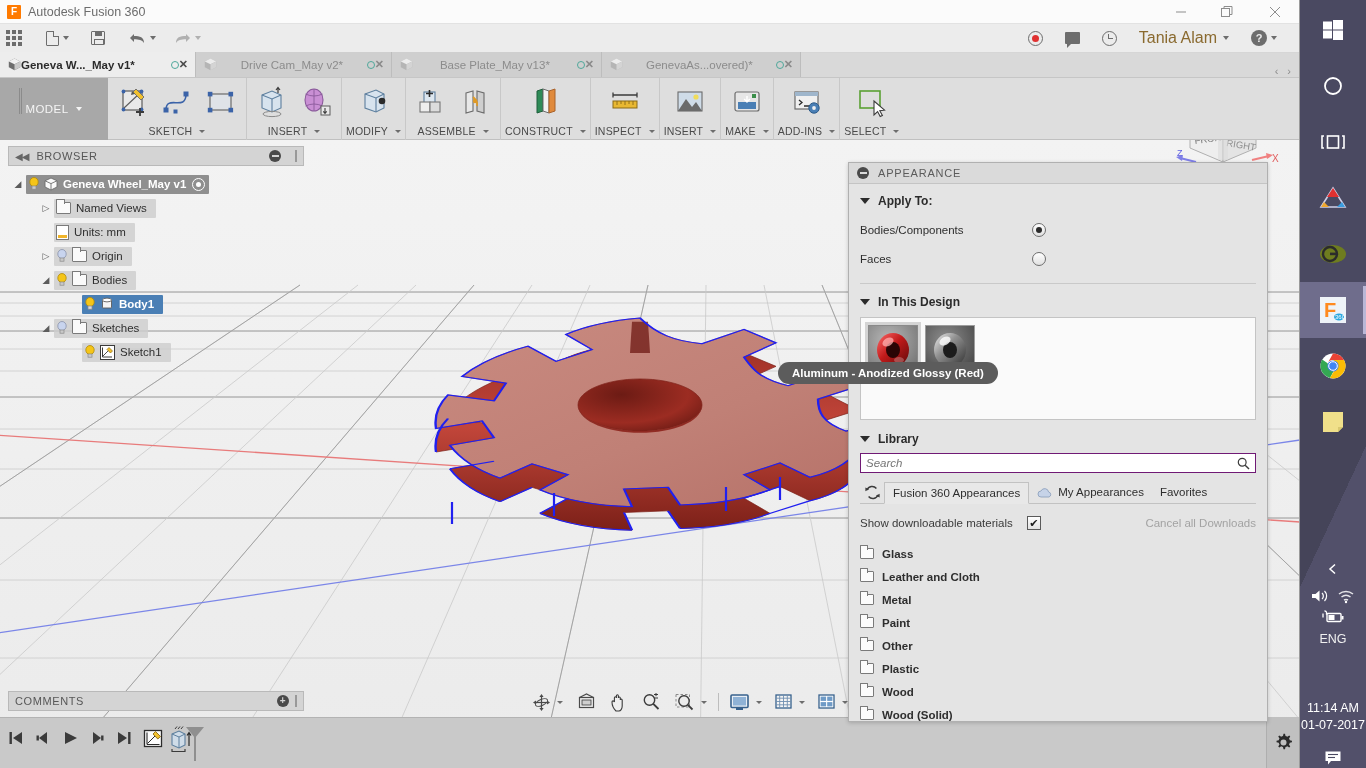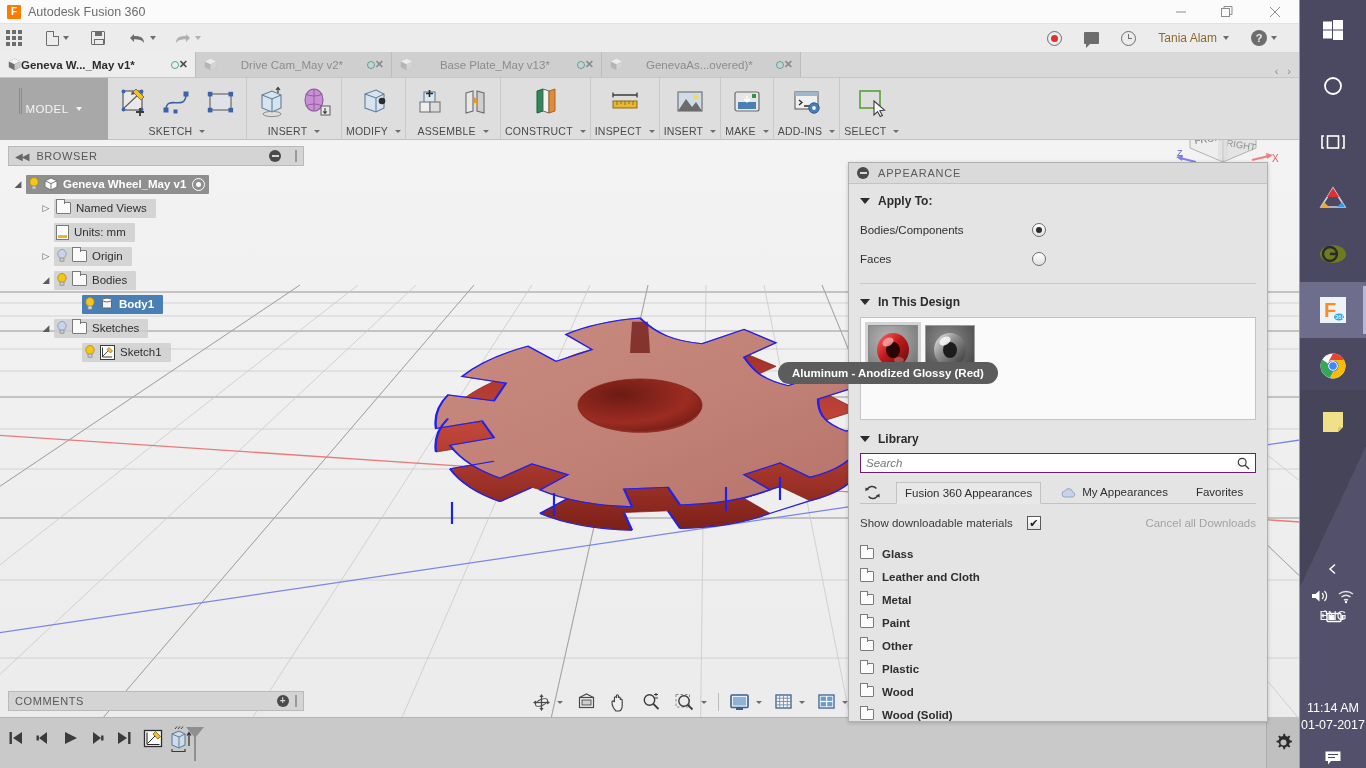--- a/index.html
+++ b/index.html
@@ -46,21 +46,21 @@
   .ic-save:after{content:"";position:absolute;left:2px;bottom:0px;width:8px;height:4px;border:1.3px solid #6d6d6d;border-bottom:none;}
   .qa-right{ margin-left:auto; display:flex; align-items:center; padding-right:12px; gap:0px;}
   .qa-rb{ padding:0 11px; display:flex;align-items:center;height:29px;}
   .rec-ic{ width:15px;height:15px;border:1.6px solid #6d6d6d;border-radius:50%;display:flex;align-items:center;justify-content:center;}
   .rec-ic i{ width:7px;height:7px;border-radius:50%;background:#e03131;display:block;}
   .chat-ic{ width:15px;height:12px;background:#6d6d6d;border-radius:1px;position:relative;}
   .chat-ic:after{content:"";position:absolute;left:2px;bottom:-4px;border-left:4px solid #6d6d6d;border-bottom:4px solid transparent;}
   .clock-ic{ width:15px;height:15px;border:1.6px solid #6d6d6d;border-radius:50%;position:relative;}
   .clock-ic:before{content:"";position:absolute;left:5.3px;top:2.5px;width:1.4px;height:4.5px;background:#6d6d6d;}
   .clock-ic:after{content:"";position:absolute;left:6px;top:6.5px;width:4px;height:1.4px;background:#6d6d6d;}
-  .username{ color:#8a6a2f; font-size:12px; margin-right:2px;}
+  .username{ color:#8a6a2f; font-size:16px; margin-right:2px;}
   .help-ic{ width:16px;height:16px;border-radius:50%;background:#6d6d6d;color:#ececec;font-size:11px;font-weight:bold;display:flex;align-items:center;justify-content:center;}
 
   
   .doctabs{
     position:absolute; left:0; top:53px; width:1300px; height:25px;
     background:#d9d9d9; display:flex; align-items:flex-end;
     border-bottom:1px solid #c6c6c6;
   }
   .dtab{
     height:25px; display:flex; align-items:center; 
@@ -158,21 +158,21 @@
     background:linear-gradient(#fff,#e0e0e0); display:flex;align-items:center;justify-content:center;}
   .radio i{ width:6px;height:6px;border-radius:50%;background:#2b2b2b;display:block;}
   .hr{ height:1px;background:#c9c9c9;margin:6px 0 0 0;}
   .swatchbox{ background:#fafafa; border:1px solid #c4c4c4; height:103px; margin-top:8px; padding:7px; display:flex; gap:7px; align-items:flex-start;}
   .swatch{ width:50px;height:50px; border:1px solid #9d9d9d;}
   .swatch.sel{ outline:3px solid #d4d4d4; outline-offset:-0px; border:1px solid #8a8a8a; box-shadow:0 0 0 3px #cfcfcf;}
   .searchbar{ margin-top:7px; height:20px; background:#fff; border:1px solid #701a75;
     display:flex; align-items:center; padding:0 5px; }
   .searchbar input{ border:none; outline:none; flex:1; font-size:11.5px; font-style:italic; color:#8a8a8a;
     font-family:"Liberation Sans",sans-serif; background:transparent;}
-  .libtabs{ display:flex; align-items:flex-end; height:26px; margin-top:5px; border-bottom:1px solid #c2c2c2;gap:12px;}
+  .libtabs{ display:flex; align-items:flex-end; height:26px; margin-top:5px; border-bottom:1px solid #c2c2c2;}
   .refresh{ width:24px;height:22px;display:flex;align-items:center;justify-content:center;}
   .ltab{ height:22px; display:flex;align-items:center; gap:5px; padding:0 8px; font-size:11.5px; color:#2e2e2e;}
   .ltab.active{ background:#e8e8e8; border:1px solid #c2c2c2; border-bottom:1px solid #e8e8e8; margin-bottom:-1px;}
   .chkrow{ display:flex; align-items:center; height:26px; margin-top:6px; font-size:11.5px;}
   .chk{ width:14px;height:14px;border:1.4px solid #5a5a5a;background:linear-gradient(#fff,#e2e2e2);
     display:flex;align-items:center;justify-content:center;font-size:11px;color:#1c1c1c;margin-left:14px;}
   .dimtxt{ margin-left:auto; color:#a3a3a3; font-size:11.5px;}
   .catlist{ margin-top:6px; }
   .catrow{ display:flex; align-items:center; height:23px; font-size:11.5px; color:#2e2e2e; gap:8px;font-weight:bold;}
   .catf{ width:14px;height:11px;border:1.3px solid #7a7a7a;border-radius:1px;position:relative;background:#fcfcfc;}
@@ -1206,21 +1206,21 @@
       </svg>
     </div>
     <div class="sysrow" style="top:610px;">
       <svg width="24" height="14" viewBox="0 0 24 14">
         <rect x="6" y="3.5" width="14" height="8" rx="1" fill="none" stroke="#fff" stroke-width="1.4"></rect>
         <rect x="20.5" y="6" width="2" height="3.5" fill="#fff"></rect>
         <rect x="7.5" y="5" width="6" height="5" fill="#fff"></rect>
         <path d="M3.5 1 a2 2 0 0 1 1.5 3.5 M2 3.5 l0 4" stroke="#fff" stroke-width="1.3" fill="none"></path>
       </svg>
     </div>
-    <div class="tb-txt" style="position:absolute; top:609px; left:0; width:66px;">ENG</div>
+    <div class="tb-txt" style="position:absolute; top:632px; left:0; width:66px;">ENG</div>
     <div class="tb-clock" style="top:700px;">11:14 AM</div>
     <div class="tb-clock" style="top:717px;">01-07-2017</div>
     <div class="sysrow" style="top:750px;">
       <svg width="18" height="16" viewBox="0 0 18 16">
         <path d="M1.5 1.5 L16.5 1.5 L16.5 11 L7 11 L4 14.5 L4 11 L1.5 11 Z" fill="#fff"></path>
         <g stroke="#4a4961" stroke-width="1.1">
             <line x1="4" y1="4.5" x2="14" y2="4.5"></line>
             <line x1="4" y1="7.5" x2="11" y2="7.5"></line>
           </g>
       </svg>

